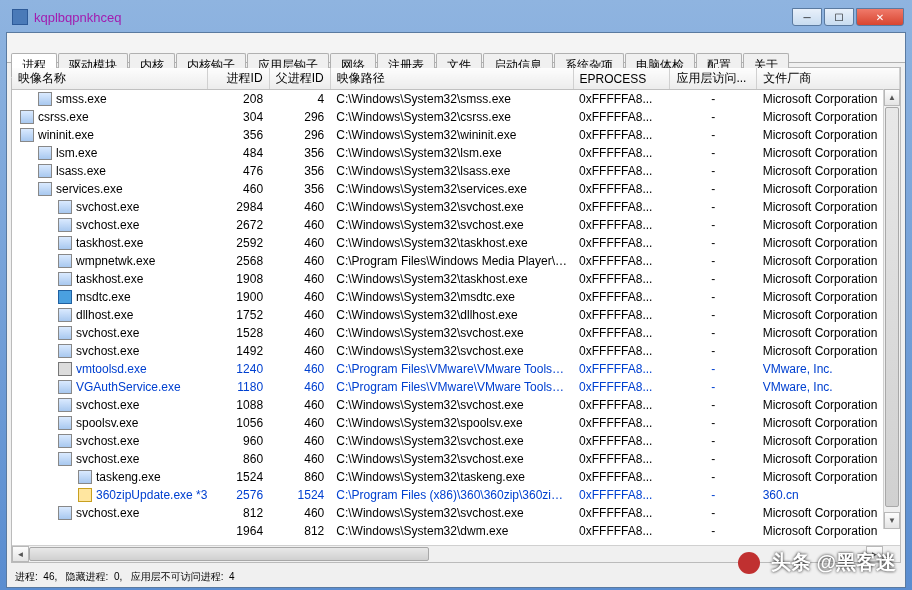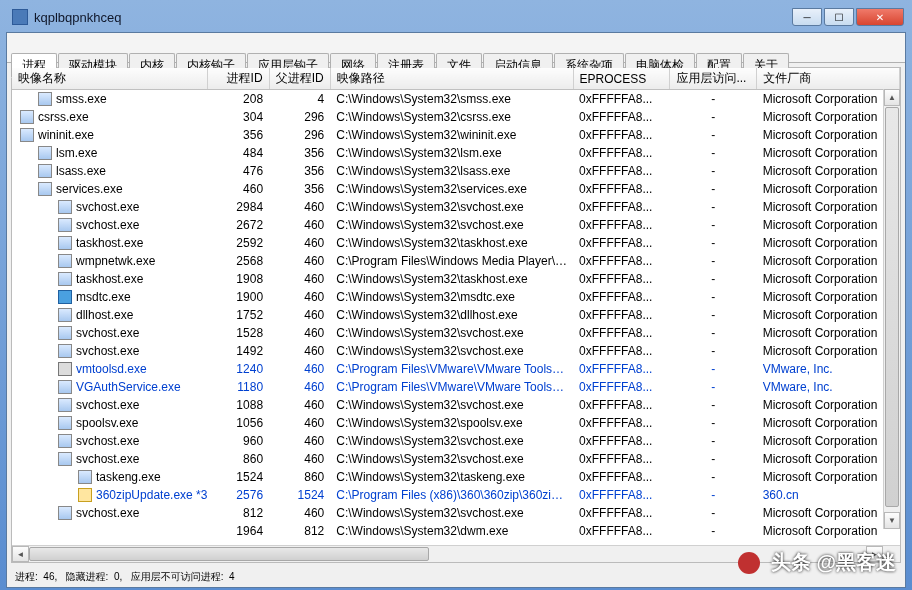--- a/index.html
+++ b/index.html
@@ -2,21 +2,21 @@
 <html><head>
 <meta charset="utf-8">
 <style>
   * { box-sizing: border-box; margin: 0; padding: 0; }
   html, body { width: 912px; height: 590px; font-family: "Microsoft YaHei", Tahoma, sans-serif; font-size: 12px; overflow: hidden; }
   body { background: linear-gradient(to bottom, #8fb4e0 0%, #5a8dd0 100%); padding: 6px; }
   
   
   .titlebar { display: flex; align-items: center; height: 26px; padding: 0 2px 4px 6px; }
   .titlebar .app-icon { width: 16px; height: 16px; background: #4a7ab8; border: 1px solid #2d5a98; margin-right: 6px; }
-  .titlebar .title { flex: 1; color: #0f172a; font-size: 13px; }
+  .titlebar .title { flex: 1; color: #a21caf; font-size: 13px; }
   .win-btns { display: flex; gap: 0; }
   .win-btn { width: 30px; height: 18px; display: flex; align-items: center; justify-content: center; border: 1px solid #5a7aa0; border-radius: 0 0 3px 3px; background: linear-gradient(#e8f0fa, #c8dcf0); font-size: 10px; cursor: pointer; }
   .win-btn.close { width: 48px; background: linear-gradient(#f07a6a, #d84530); color: #fff; }
   .win-btn + .win-btn { margin-left: 2px; }
   
   
   .window-inner { background: #f0f0f0; border: 1px solid #5a7aa0; height: 556px; display: flex; flex-direction: column; }
   
   
   .tabbar { display: flex; border-bottom: 1px solid #b0b0b0; background: #f4f4f4; padding: 4px 4px 0 4px; }

